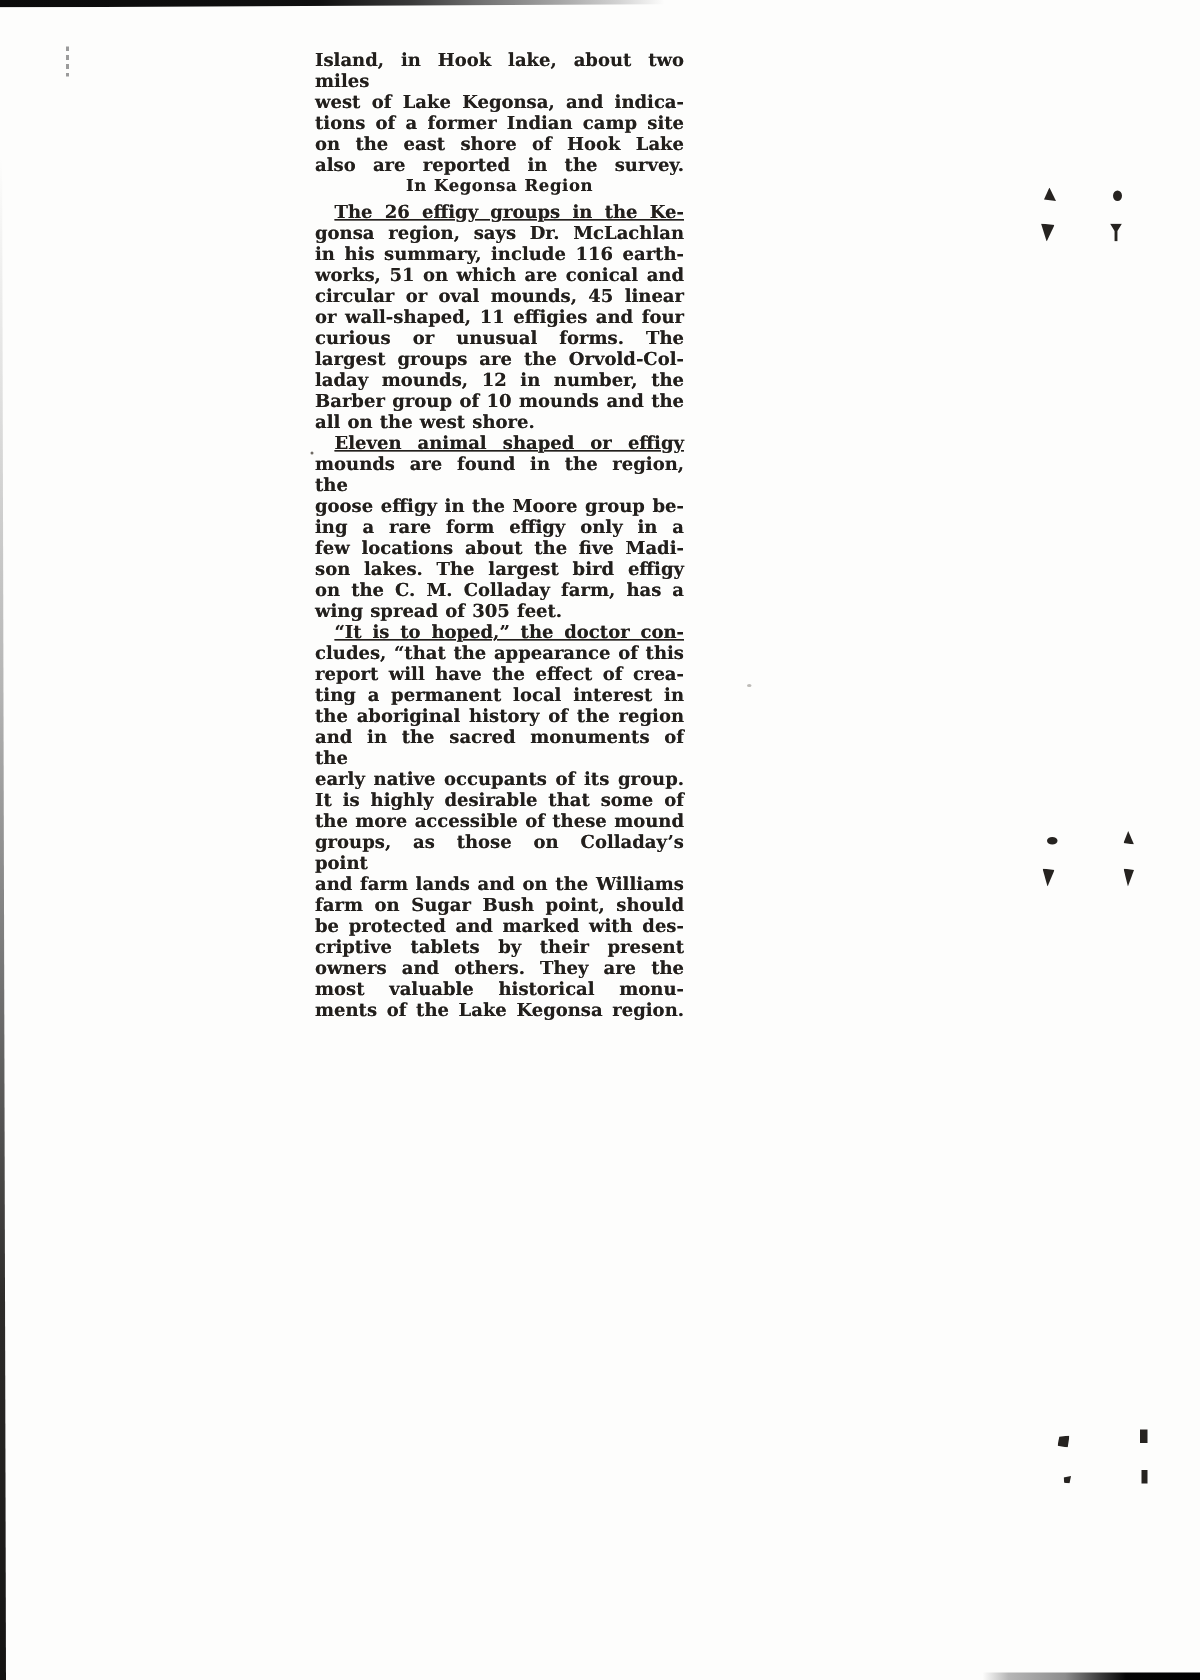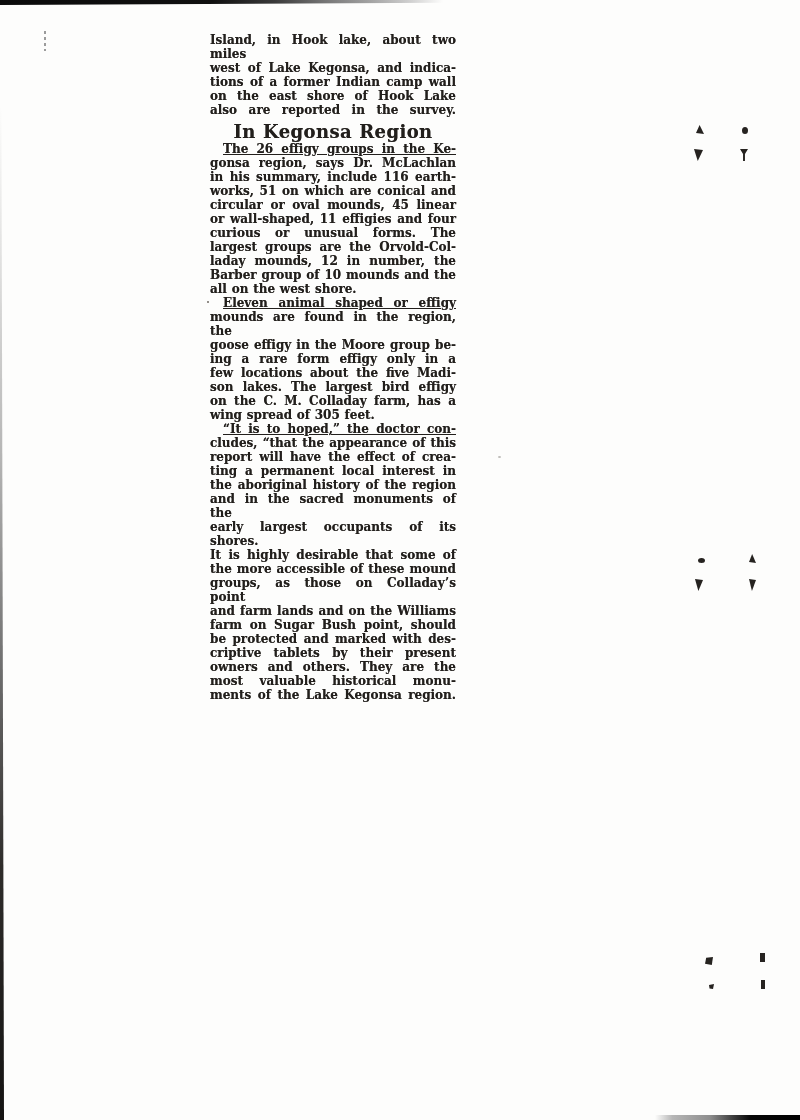--- a/index.html
+++ b/index.html
@@ -22,23 +22,23 @@
     font-size:12px;font-weight:bold;
     line-height:14px;
     word-spacing:0.6px;
     text-shadow:0 0 0.3px rgba(34,31,28,0.65);
   }
   .line{text-align:justify;text-align-last:justify;white-space:normal;}
   .line.last{text-align-last:left;}
   .para.indent .line:first-child{text-indent:13px;text-decoration:underline;}
   .heading{
     text-align:center;
-    font-size:18px;
+    font-size:11px;
     letter-spacing:0.4px;
-    margin:8px 0 3px 0;
+    margin:0 0 3px 0;
   }
 
   
   .top-bar{
     position:absolute;left:0;top:0;width:443px;height:5px;
     background:linear-gradient(to right,
       #0b0b0b 0%, #101010 48%, #3a3a3a 62%, #747474 73%,
       #a5a5a5 84%, #d2d2d2 93%, rgba(255,255,255,0) 100%);
     clip-path:polygon(0 0,100% 0,100% 55%,0 100%);
   }
@@ -112,21 +112,21 @@
 
   <div class="mark c1"></div>
   <div class="mark c2"></div>
   <div class="mark c3"></div>
   <div class="mark c4"></div>
 
   <div class="column">
       <div class="para">
         <div class="line">Island, in Hook lake, about two miles</div>
         <div class="line">west of Lake Kegonsa, and indica-</div>
-        <div class="line">tions of a former Indian camp wall</div>
+        <div class="line">tions of a former Indian camp site</div>
         <div class="line">on the east shore of Hook Lake</div>
         <div class="line">also are reported in the survey.</div>
       </div>
       <div class="heading">In Kegonsa Region</div>
       <div class="para indent">
         <div class="line">The 26 effigy groups in the Ke-</div>
         <div class="line">gonsa region, says Dr. McLachlan</div>
         <div class="line">in his summary, include 116 earth-</div>
         <div class="line">works, 51 on which are conical and</div>
         <div class="line">circular or oval mounds, 45 linear</div>
@@ -147,21 +147,21 @@
         <div class="line">on the C. M. Colladay farm, has a</div>
         <div class="line last">wing spread of 305 feet.</div>
       </div>
       <div class="para indent">
         <div class="line">“It is to hoped,” the doctor con-</div>
         <div class="line">cludes, “that the appearance of this</div>
         <div class="line">report will have the effect of crea-</div>
         <div class="line">ting a permanent local interest in</div>
         <div class="line">the aboriginal history of the region</div>
         <div class="line">and in the sacred monuments of the</div>
-        <div class="line">early largest occupants of its shores.</div>
+        <div class="line">early native occupants of its group.</div>
         <div class="line">It is highly desirable that some of</div>
         <div class="line">the more accessible of these mound</div>
         <div class="line">groups, as those on Colladay’s point</div>
         <div class="line">and farm lands and on the Williams</div>
         <div class="line">farm on Sugar Bush point, should</div>
         <div class="line">be protected and marked with des-</div>
         <div class="line">criptive tablets by their present</div>
         <div class="line">owners and others. They are the</div>
         <div class="line">most valuable historical monu-</div>
         <div class="line">ments of the Lake Kegonsa region.</div>

